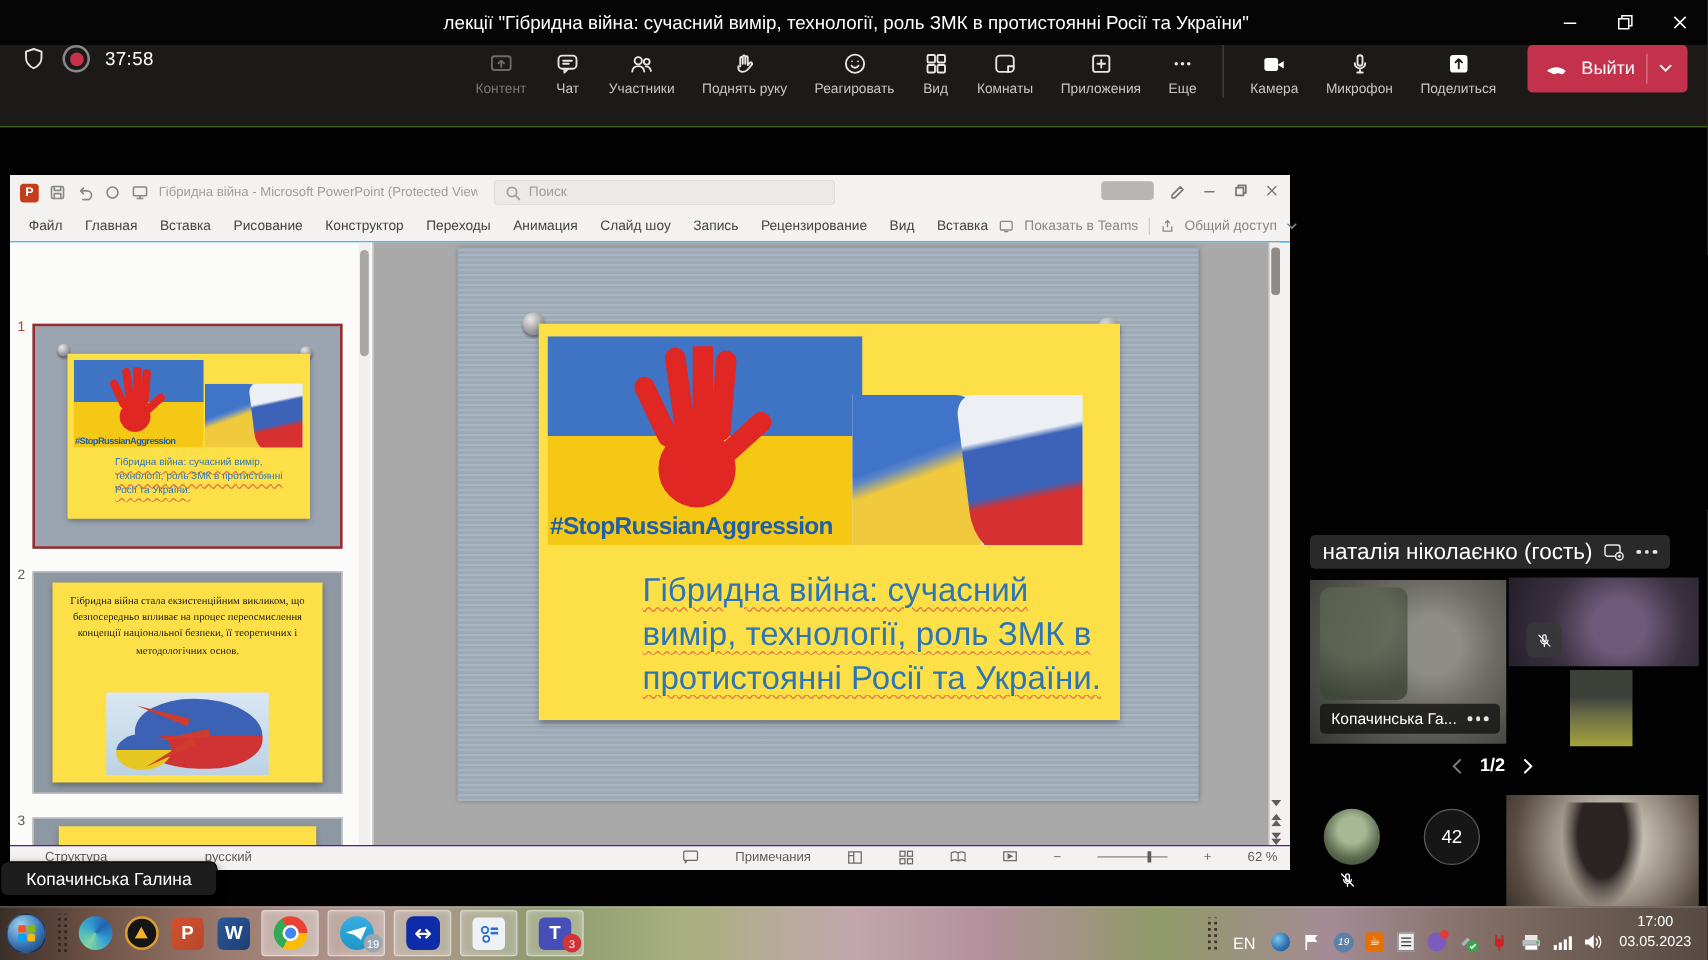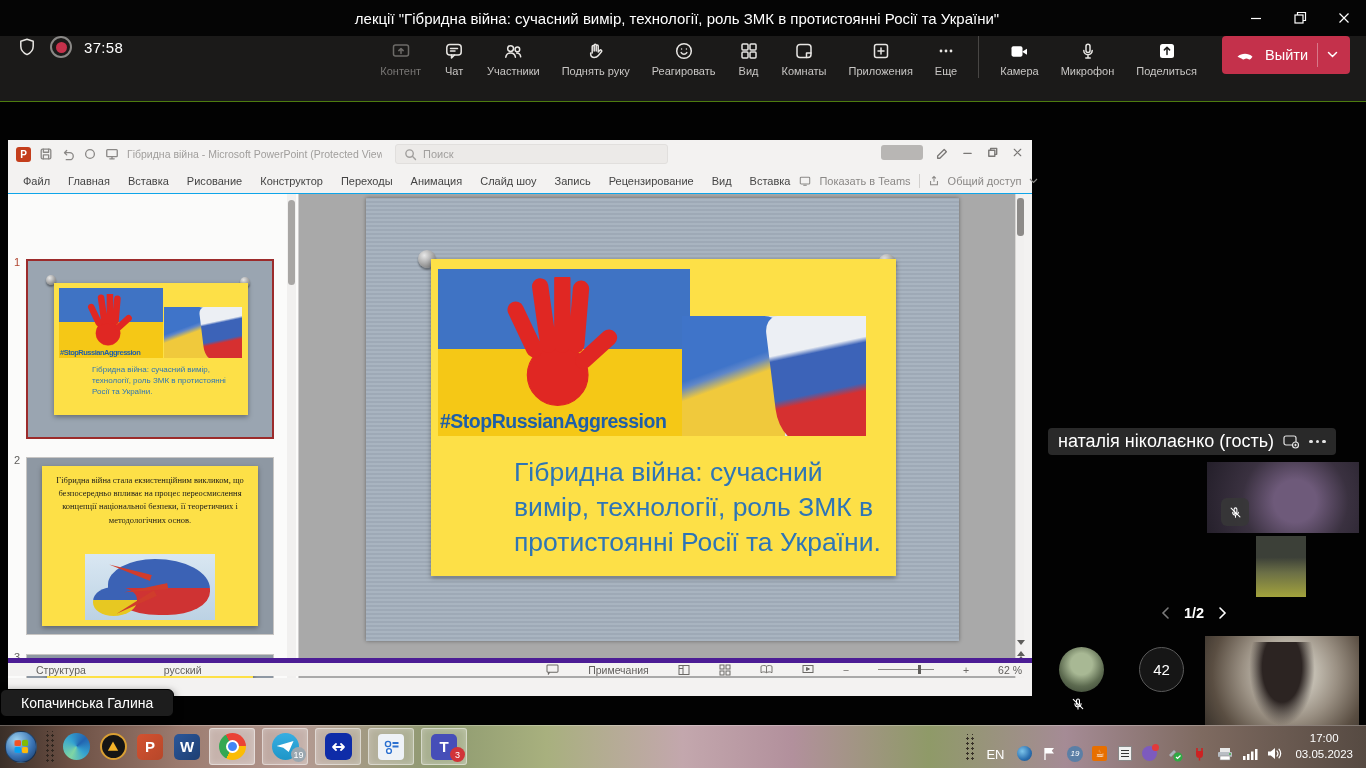--- a/index.html
+++ b/index.html
@@ -60,27 +60,27 @@
   .slide { position:absolute; left:67px; top:4px; width:593px; height:443px; background:#a4b0bd;
     background-image:repeating-linear-gradient(0deg, rgba(255,255,255,.05) 0 2px, rgba(0,0,0,.04) 2px 4px); box-shadow:0 0 4px rgba(0,0,0,.4); }
   .flagimg { position:absolute; overflow:hidden; }
   .flagimg .f-ua { position:absolute; inset:0; background:linear-gradient(#3f73c4 0 48%, #f5c816 48% 100%); }
   .hand { position:absolute; color:#e02723; }
   .hand path,.hand circle { stroke:#e02723; fill:#e02723; }
   .hashtag { position:absolute; font-weight:bold; color:#1e5fa9; letter-spacing:-.5px; white-space:nowrap; }
   .flagsimg { position:absolute; overflow:hidden; background:#dfe4ea; }
   .flagsimg .ua2 { position:absolute; left:-6%; top:0; width:62%; height:104%; background:linear-gradient(160deg, #3f74c9 0 42%, #5e86c9 46%, #f0c93c 54% 100%); border-radius:0 18% 0 0; }
   .flagsimg .ru2 { position:absolute; right:-4%; top:-4%; width:55%; height:110%; background:linear-gradient(175deg, #eceff4 0 28%, #3c63b8 32% 60%, #d63030 66% 100%); transform:rotate(-7deg); border-radius:12% 0 0 30%; }
-  .slide-title { position:absolute; color:#2e75b6; text-decoration-style:wavy; text-decoration-color:rgba(214,69,69,.65); text-decoration-thickness:1px; text-underline-offset:4px; }
+  .slide-title { position:absolute; color:#2e75b6; text-decoration:underline; text-decoration-style:wavy; text-decoration-color:rgba(214,69,69,.65); text-decoration-thickness:1px; text-underline-offset:4px; }
 
   .vscroll { position:absolute; right:0; top:0; width:9px; height:484px; background:#f1f0ef; border-left:1px solid #d8d6d4; }
   .vscroll .vthumb { position:absolute; left:1px; top:4px; width:7px; height:38px; background:#8d8b89; border-radius:3px; }
   .vscroll .varrows { position:absolute; left:0; bottom:2px; width:9px; display:flex; flex-direction:column; gap:5px; align-items:center; color:#5f5e5c; }
 
-  .ppt-status { position:absolute; left:0; top:518px; width:1024px; height:18px; background:#f3f2f1; border-top:5px solid #4c1d95; display:flex; align-items:center; font-size:10.5px; color:#605e5c; }
+  .ppt-status { position:absolute; left:0; top:536px; width:1024px; height:18px; background:#f3f2f1; border-top:1px solid #4c1d95; display:flex; align-items:center; font-size:10.5px; color:#605e5c; }
   .ppt-status .lgrp { display:flex; gap:78px; padding-left:28px; }
   .ppt-status .rgrp { margin-left:auto; display:flex; align-items:center; gap:29px; padding-right:10px; }
   .zoomtrack { width:56px; height:1px; background:#8a8886; position:relative; }
   .zoomtrack i { position:absolute; left:72%; top:-4px; width:3px; height:9px; background:#605e5c; }
 
   
   .t1slide { position:absolute; inset:0; background:#9aa5b1; }
   .t-serif { font-family:"Liberation Serif","DejaVu Serif",serif; }
   .mapimg { position:absolute; background:linear-gradient(#d9e7f2,#bcd2e4); overflow:hidden; }
   .mapimg .rus { position:absolute; right:4%; top:8%; width:78%; height:84%; background:linear-gradient(#3b62b5 0 52%, #cf3333 52% 100%); border-radius:46% 54% 42% 50%; }
@@ -523,20 +523,31 @@
           <path d="M12.5 8.8v2.4M11.3 10h2.4"></path>
         </svg>
       </span>
     <span class="dots3">
         <i></i>
         <i></i>
         <i></i>
       </span>
   </div>
 
+  <div class="abs vtile" style="left:1048px;top:464px;width:157px;height:131px;background:radial-gradient(circle at 62% 40%, #8f8d88 0 18%, #6e6c66 40%, #4a4a46 75%, #353531 100%);">
+    <div style="position:absolute;left:8px;top:6px;width:70px;height:90px;background:radial-gradient(circle at 40% 30%, #5c6552 0 40%, #3c4436 80%);border-radius:8px;opacity:.8"></div>
+    <div class="vlabel">
+      <span>Копачинська Га...</span>
+      <span class="dots3">
+          <i></i>
+          <i></i>
+          <i></i>
+        </span>
+    </div>
+  </div>
 
   <div class="abs vtile" style="left:1207px;top:462px;width:152px;height:71px;background:radial-gradient(circle at 58% 55%, #6e5a7a 0 22%, #3a3140 55%, #241f2a 100%);">
     <div class="mutechip" style="left:14px;top:36px">
       <svg width="15" height="15" viewBox="0 0 22 22" fill="none" stroke="#fff" stroke-width="1.5" stroke-linecap="round">
           <path d="M11 4.2c1.2 0 2 .9 2 2v4.4c0 1.1-.8 2-2 2s-2-.9-2-2V6.2c0-1.1.8-2 2-2z"></path>
           <path d="M6.8 10.5a4.2 4.2 0 008.4 0M11 14.7V18"></path>
           <path d="M4.5 4.5l13 13"></path>
         </svg>
     </div>
   </div>

